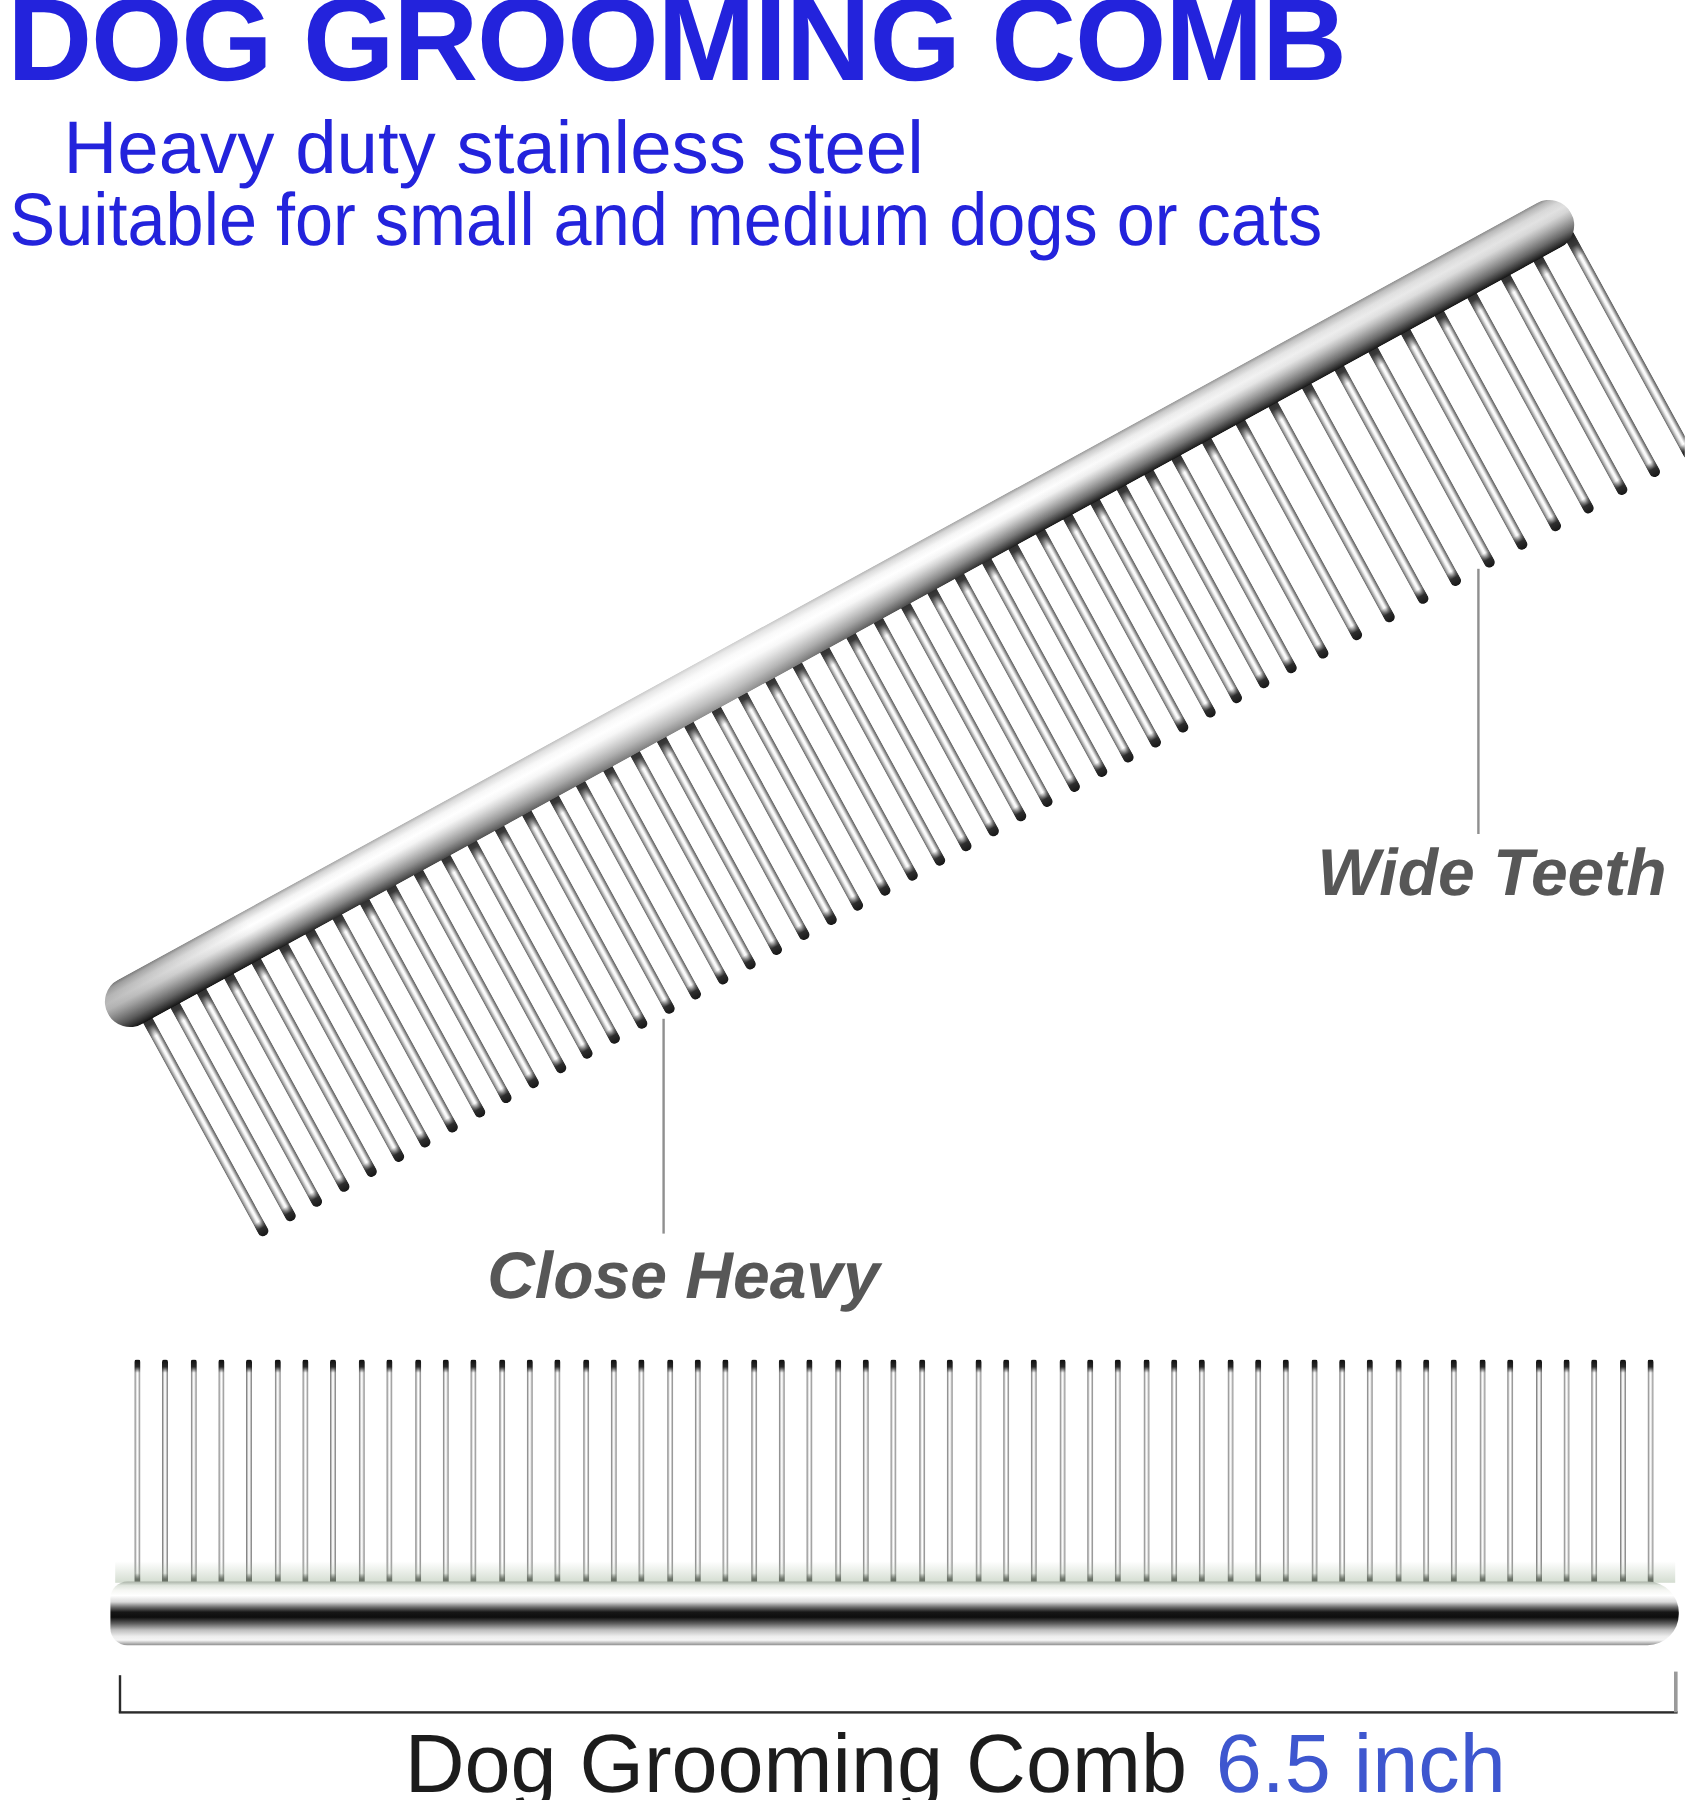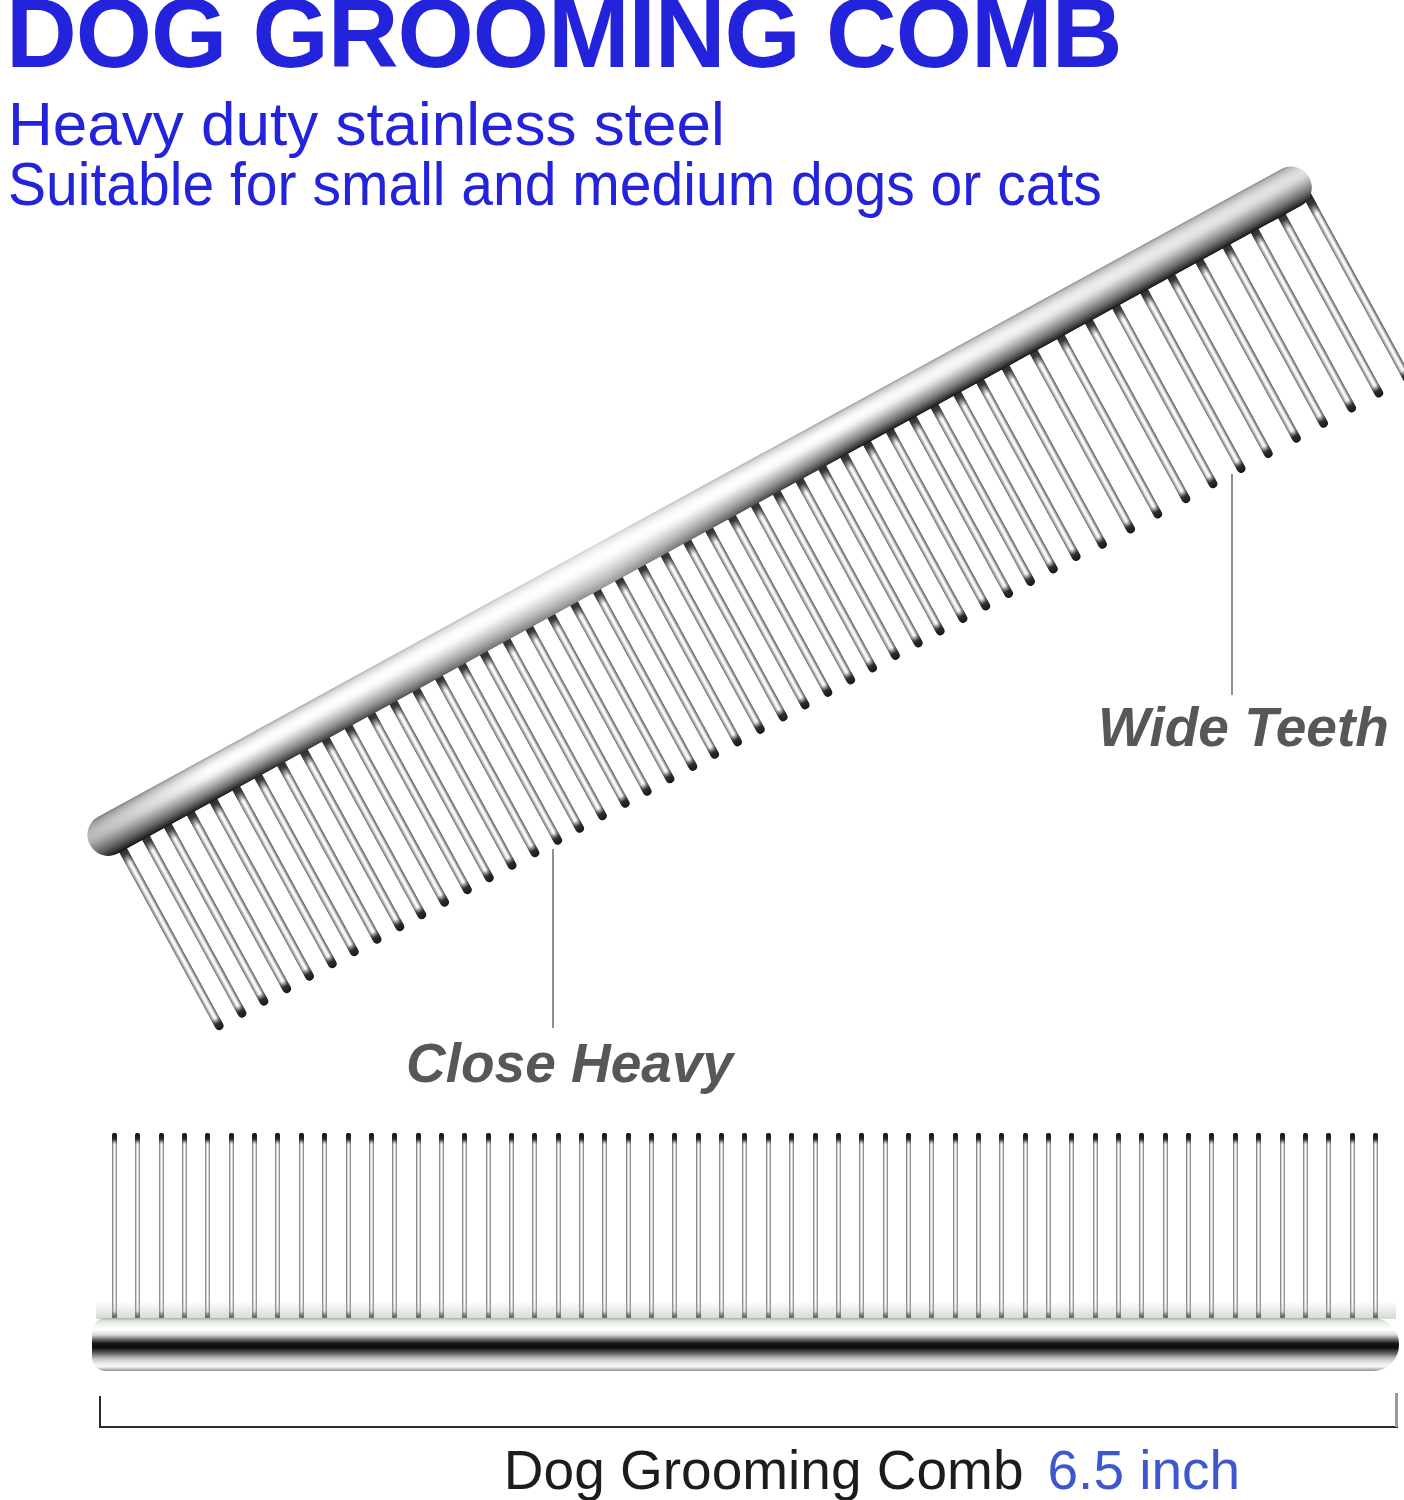--- a/index.html
+++ b/index.html
@@ -12,21 +12,21 @@
   .hdr-title{
     position:absolute;left:6px;top:-16px;
     font-size:98px;font-weight:bold;line-height:98px;letter-spacing:-1px;
     color:var(--header-color,#2323dc);white-space:nowrap;
   }
   .hdr-sub{
     position:absolute;left:8px;
     font-size:62px;line-height:64px;color:var(--header-color,#2323dc);
     white-space:nowrap;transform-origin:0 50%;
   }
-  .hdr-sub1{top:92px;}
+  .hdr-sub1{top:92px;margin-left:45px;}
   .hdr-sub2{top:152px;transform:scaleX(0.92);}
   
   .diag-comb{
     position:absolute;left:90px;top:824px;width:1390px;height:42px;
     transform-origin:0 50%;
   }
   .spine{
     position:absolute;inset:0;border-radius:21px;z-index:2;
     background:
       linear-gradient(90deg, rgba(0,0,0,.28) 0%, rgba(255,255,255,0) 10%,
@@ -74,22 +74,22 @@
   .green-sheen{
     position:absolute;left:4px;top:168px;width:1300px;height:18px;
     background:linear-gradient(180deg,rgba(176,192,170,0) 0%,rgba(168,186,162,.5) 100%);
   }
   
   .bracket-line{position:absolute;left:99px;top:1426px;width:1299px;height:2px;background:var(--bracket-color,#2b2b2b);}
   .bracket-tick-left{position:absolute;left:99px;top:1396px;width:2px;height:31px;background:var(--bracket-color,#2b2b2b);}
   .bracket-tick-right{position:absolute;left:1395px;top:1393px;width:3px;height:34px;background:#9a9a9a;}
   
   .caption{
-    position:absolute;left:872px;top:1441px;transform:translateX(-50%);
-    white-space:nowrap;font-size:55px;line-height:58px;
+    position:absolute;left:796px;top:1441px;transform:translateX(-50%);
+    white-space:nowrap;font-size:69px;line-height:58px;
   }
   .caption .prod{color:var(--caption-name-color,#1c1c1c);}
   .caption .len{color:var(--caption-size-color,#3e57cf);margin-left:24px;}
 </style>
 </head>
 <body style="--page-bg: #ffffff; --header-color: #2323dc; --label-color: #575757; --pointer-color: #8f8f8f; --caption-name-color: #1c1c1c; --caption-size-color: #3e57cf; --bracket-color: #2b2b2b;">
 
 <div class="hdr-title">DOG GROOMING COMB</div>
 <div class="hdr-sub hdr-sub1">Heavy duty stainless steel</div>
 <div class="hdr-sub hdr-sub2">Suitable for small and medium dogs or cats</div>

